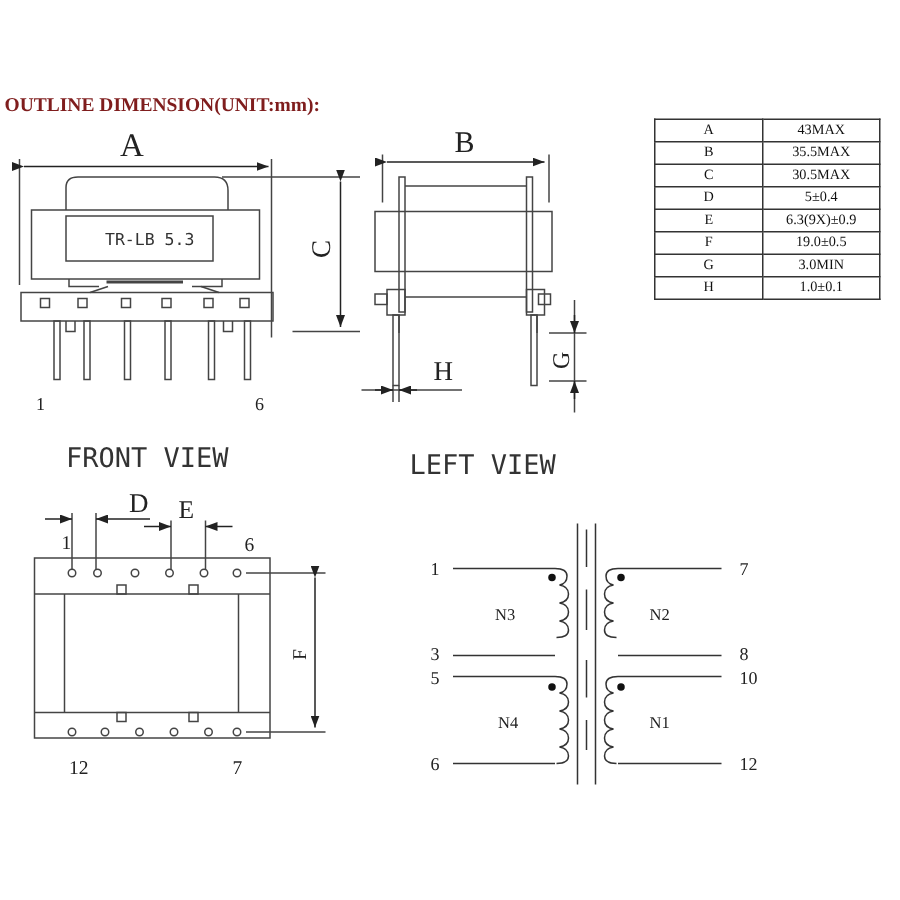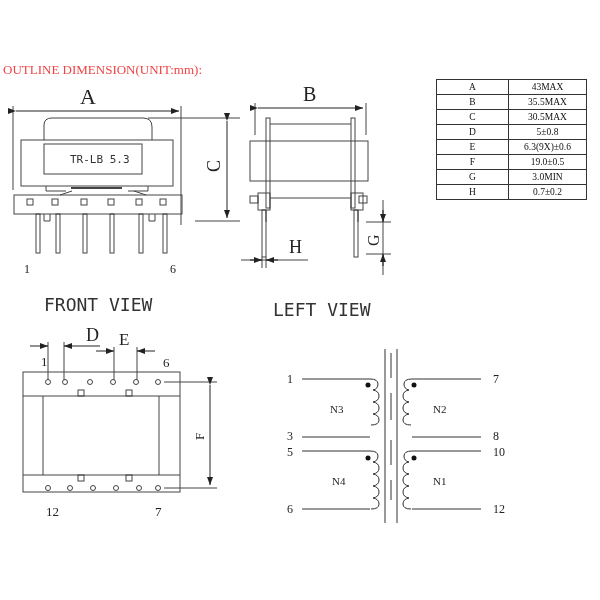--- a/index.html
+++ b/index.html
@@ -1,17 +1,17 @@
 <!DOCTYPE html>
 <html><head>
 <meta charset="utf-8">
 <style>
   html, body { margin:0; padding:0; background:#ffffff; }
   body { width:600px; height:600px; position:relative; overflow:hidden; font-family:"DejaVu Serif", serif; }
-  .title { position:absolute; left:3px; top:62px; font-family:"Liberation Serif", serif; font-weight:normal; font-size:13px; color:#ef4444; }
+  .title { position:absolute; left:3px; top:62px; font-family:"Liberation Serif", serif; font-weight:bold; font-size:13px; color:#7f1d1d; }
   svg { position:absolute; left:0; top:0; }
   .lbl-serif { font-family:"Liberation Serif", serif; fill:#222; }
   .lbl-mono { font-family:"DejaVu Sans Mono", monospace; fill:#333; }
   table.dim { position:absolute; left:436px; top:79px; width:151px; border-collapse:collapse; font-family:"Liberation Serif", serif; font-size:9.5px; color:#111; }
   table.dim td { border:1px solid #333; text-align:center; height:14px; padding:0; line-height:13px; }
   table.dim td.k { width:71px; }
 </style>
 </head>
 <body>
 
@@ -217,32 +217,32 @@
   <tr>
         <td class="k">B</td>
         <td>35.5MAX</td>
       </tr>
   <tr>
         <td class="k">C</td>
         <td>30.5MAX</td>
       </tr>
   <tr>
         <td class="k">D</td>
-        <td>5±0.8</td>
+        <td>5±0.4</td>
       </tr>
   <tr>
         <td class="k">E</td>
-        <td>6.3(9X)±0.6</td>
+        <td>6.3(9X)±0.9</td>
       </tr>
   <tr>
         <td class="k">F</td>
         <td>19.0±0.5</td>
       </tr>
   <tr>
         <td class="k">G</td>
         <td>3.0MIN</td>
       </tr>
   <tr>
         <td class="k">H</td>
-        <td>0.7±0.2</td>
+        <td>1.0±0.1</td>
       </tr>
 </tbody>
   </table>
 
 </body></html>

